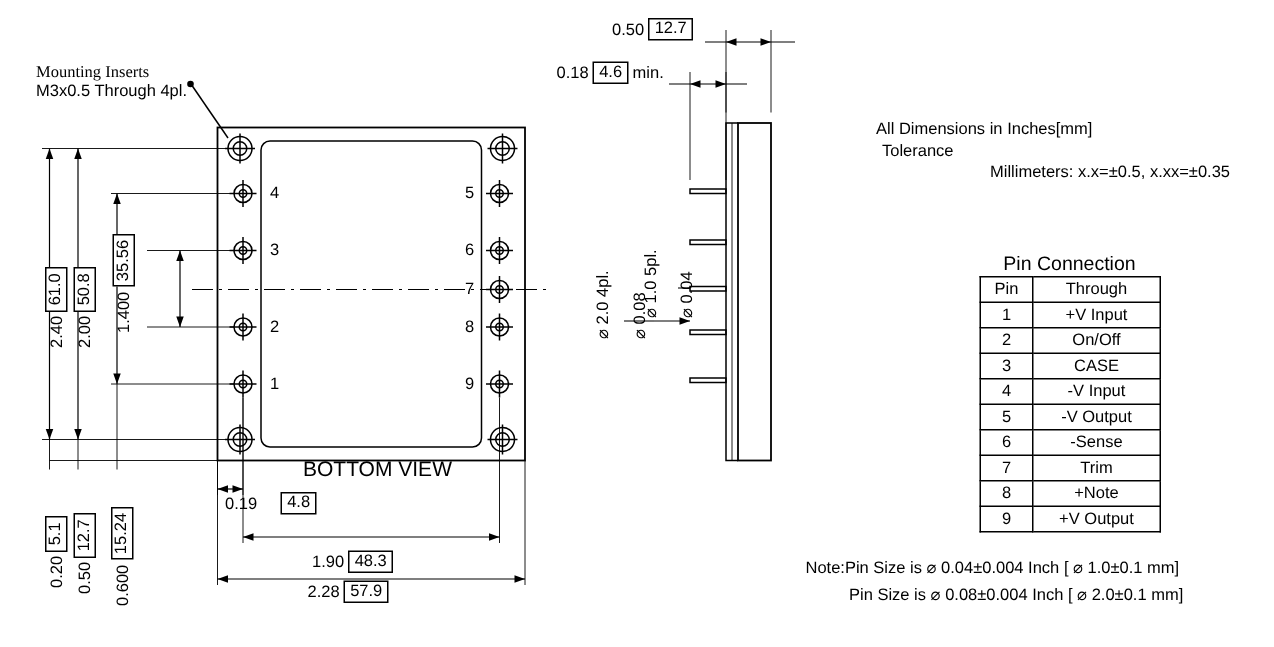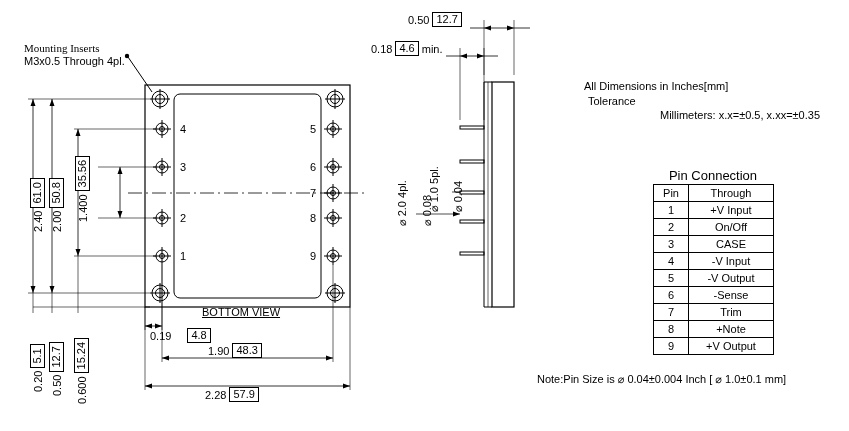--- a/index.html
+++ b/index.html
@@ -150,21 +150,21 @@
   <div class="abs txt" style="left:180px;top:161px;">3</div>
   <div class="abs txt" style="left:180px;top:212px;">2</div>
   <div class="abs txt" style="left:180px;top:250px;">1</div>
 
   <div class="abs txt" style="left:310px;top:123px;">5</div>
   <div class="abs txt" style="left:310px;top:161px;">6</div>
   <div class="abs txt" style="left:310px;top:187px;">7</div>
   <div class="abs txt" style="left:310px;top:212px;">8</div>
   <div class="abs txt" style="left:310px;top:250px;">9</div>
 
-  <div class="abs txt" style="left:202px;top:306px;font-size:11px;text-decoration:underline;">BOTTOM VIEW</div>
+  <div class="abs txt" style="left:202px;top:306px;font-size:14px;">BOTTOM VIEW</div>
 
   <div class="abs" style="left:30px;top:232px;">
     <div class="vdimpair">
       <span>2.40</span>
       <span class="dimbox">61.0</span>
     </div>
   </div>
 
   <div class="abs" style="left:49px;top:232px;">
     <div class="vdimpair">
@@ -199,21 +199,21 @@
       <span>0.600</span>
       <span class="dimbox">15.24</span>
     </div>
   </div>
 
   <div class="abs dimpair" style="left:150px;top:328px;gap:16px;">
     <span>0.19</span>
     <span class="dimbox">4.8</span>
   </div>
 
-  <div class="abs dimpair" style="left:208px;top:343px;">
+  <div class="abs dimpair" style="left:208px;top:367px;">
     <span>1.90</span>
     <span class="dimbox">48.3</span>
   </div>
 
   <div class="abs dimpair" style="left:205px;top:387px;">
     <span>2.28</span>
     <span class="dimbox">57.9</span>
   </div>
 
   <svg class="abs" style="left:400px;top:0;" width="180" height="431">
@@ -311,14 +311,15 @@
           <td class="fn">+Note</td>
         </tr>
       <tr>
           <td class="pn">9</td>
           <td class="fn">+V Output</td>
         </tr>
     </tbody>
   </table>
 
   <div class="abs note" style="left:537px;top:372px;text-align:right;">Note:Pin Size is  ⌀ 0.04±0.004 Inch [ ⌀ 1.0±0.1 mm]</div>
+  <div class="abs note" style="left:566px;top:390px;">Pin Size is  ⌀ 0.08±0.004 Inch [ ⌀ 2.0±0.1 mm]</div>
 
 </div>
 
 </body></html>

